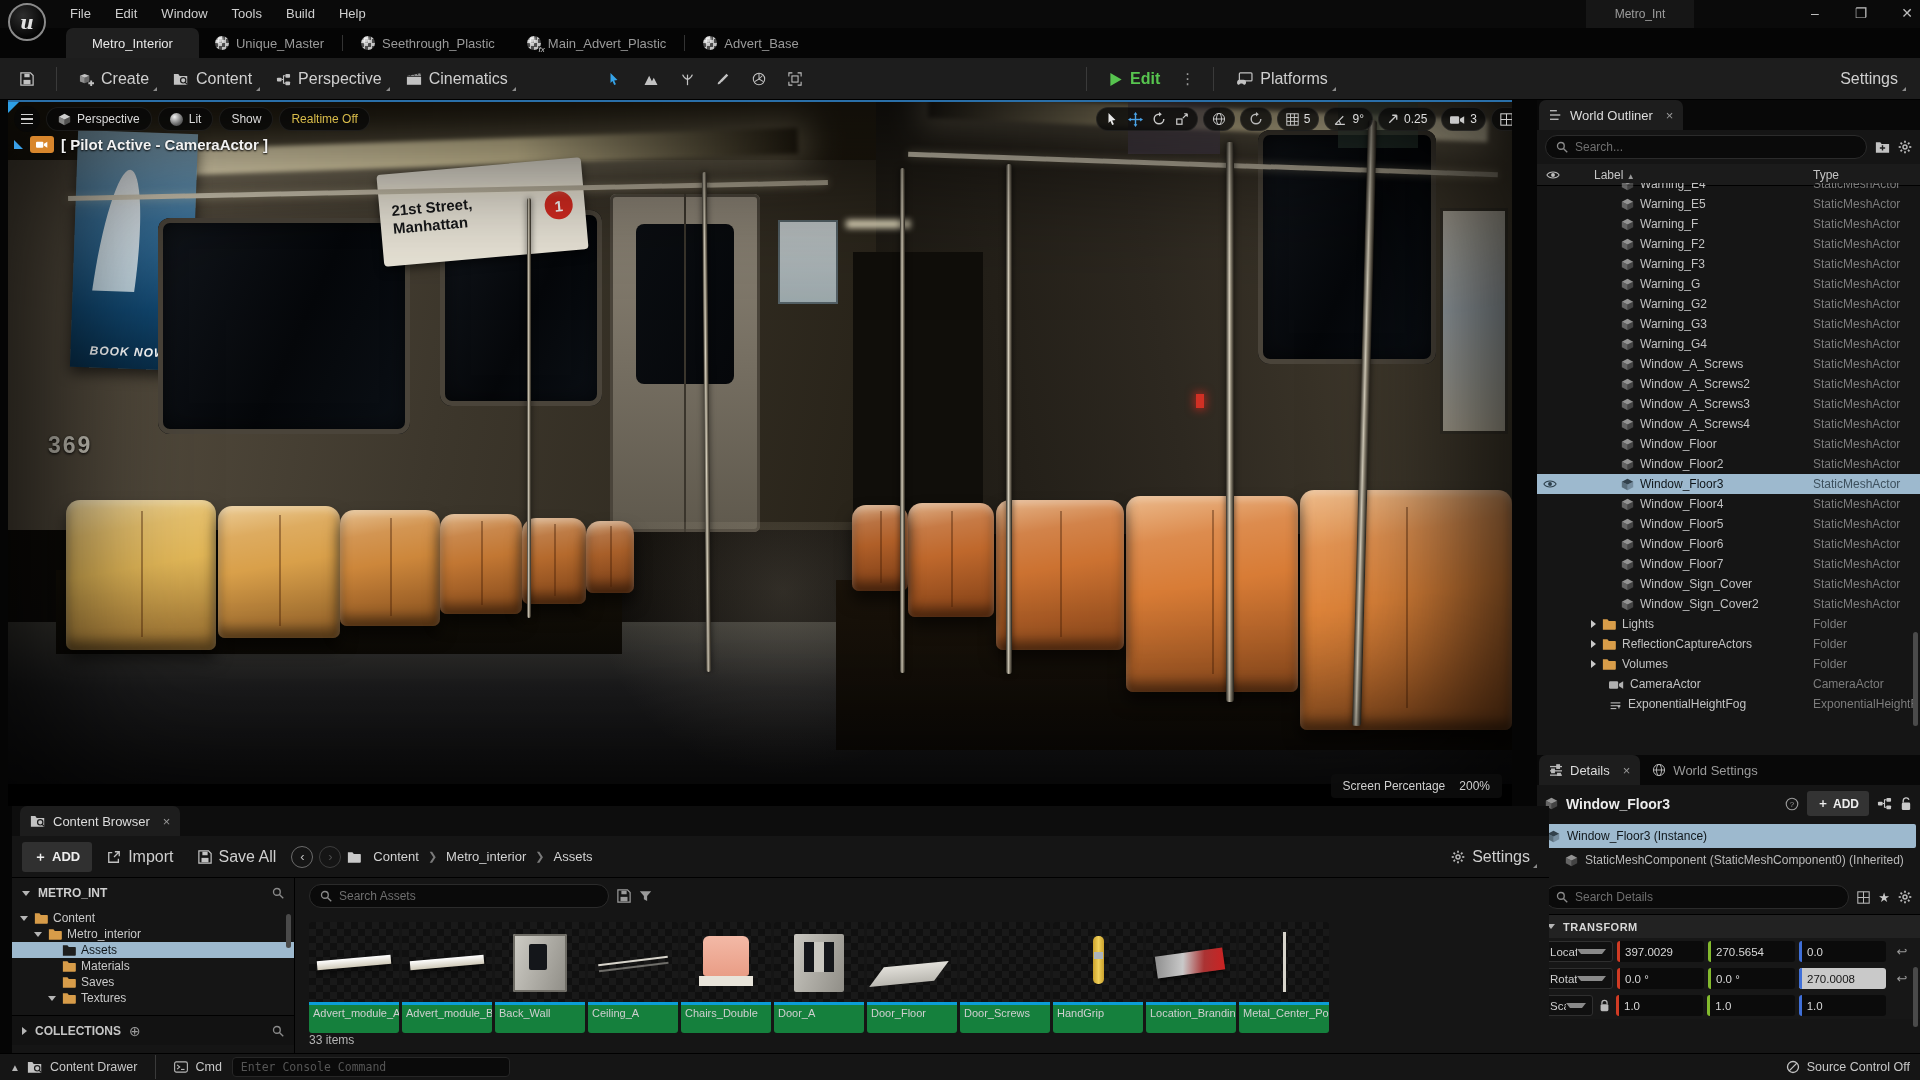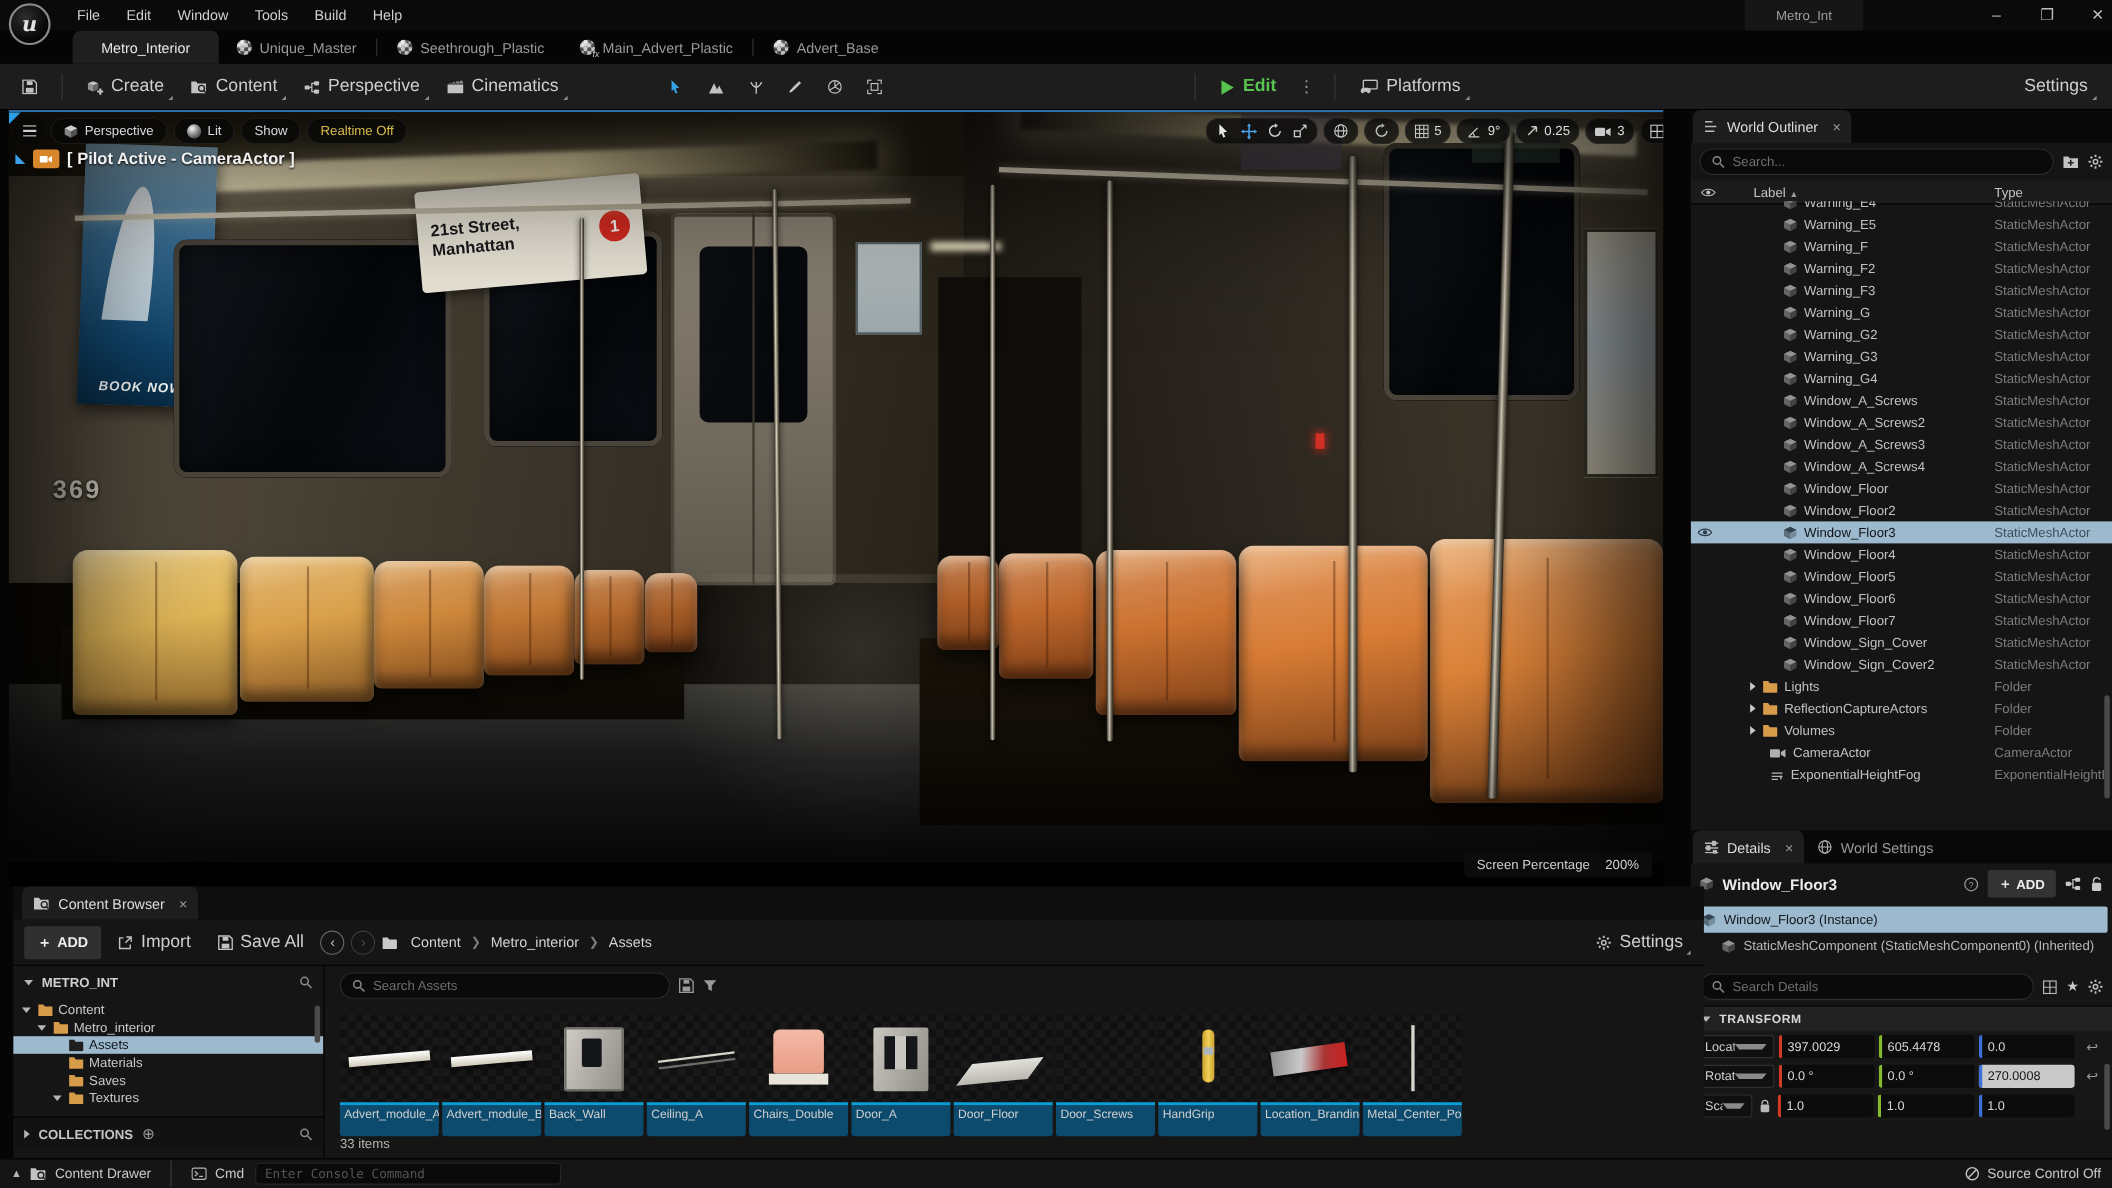--- a/index.html
+++ b/index.html
@@ -148,21 +148,21 @@
 #collections{position:absolute;left:0;bottom:8px;right:0;height:30px;background:#121212;border-top:1px solid #000;
   display:flex;align-items:center;gap:8px;padding:0 10px;font-weight:bold;font-size:12px;color:#c5c5c5}
 #cb-main{position:absolute;left:283px;top:72px;right:0;bottom:0}
 #cb-searchrow{display:flex;align-items:center;gap:8px;padding:6px 14px 4px 14px}
 #cb-searchrow .searchbox{max-width:300px}
 #asset-grid{position:absolute;left:14px;top:44px;display:flex;gap:3px}
 .tile{width:90px}
 .thumb{height:80px;border-radius:3px 3px 0 0;position:relative;overflow:hidden;
   background:repeating-conic-gradient(#191919 0% 25%,#101010 0% 50%);background-size:14px 14px}
 .tbar{height:3px;background:#0b9dd6}
-.tname{height:28px;background:#0c4a6e;font-size:11px;line-height:13px;padding:2px 4px;color:#cfcfcf;overflow:hidden;border-radius:0 0 3px 3px}
+.tname{height:28px;background:#15803d;font-size:11px;line-height:13px;padding:2px 4px;color:#cfcfcf;overflow:hidden;border-radius:0 0 3px 3px}
 #item-count{position:absolute;left:14px;bottom:6px;font-size:12px;color:#b5b5b5}
 
 .thumb i{position:absolute;display:block}
 .t-bar i{left:8px;right:8px;top:36px;height:9px;background:linear-gradient(#fff,#cfc9b8);transform:rotate(-5deg);box-shadow:0 3px 6px rgba(0,0,0,.6)}
 .t-wall i{left:18px;top:12px;width:54px;height:58px;background:linear-gradient(110deg,#cfcdc6,#8f8d86);border-radius:2px;
   box-shadow:inset 0 0 0 2px #6f6d66}
 .t-wall i::after{content:'';position:absolute;left:16px;top:10px;width:18px;height:26px;background:#14161a;border-radius:2px}
 .t-lines i{left:10px;right:10px;top:38px;height:2px;background:#d8d5cc;transform:rotate(-7deg);box-shadow:0 6px 0 rgba(200,198,190,.5)}
 .t-seat i{left:22px;top:14px;width:46px;height:40px;background:linear-gradient(#f3b9a6,#e99d86);border-radius:6px 6px 3px 3px}
 .t-seat i::after{content:'';position:absolute;left:-4px;bottom:-10px;width:54px;height:10px;background:#e8e4da}
@@ -1131,21 +1131,21 @@
           <span>Location</span>
           <span class="cv" style="border-top-color:#8a8a8a"></span>
         </div>
 
    <div class="xfield">
           <span class="cbar" style="background:#d03b24"></span>
           <span class="val">397.0029</span>
         </div>
         <div class="xfield">
           <span class="cbar" style="background:#83ba2e"></span>
-          <span class="val">605.4478</span>
+          <span class="val">270.5654</span>
         </div>
         <div class="xfield">
           <span class="cbar" style="background:#3f6fd8"></span>
           <span class="val">0.0</span>
         </div>
    <span class="xreset">↩</span>
       </div>
       <div class="xrow">
    <div class="xlabel">
           <span>Rotation</span>

